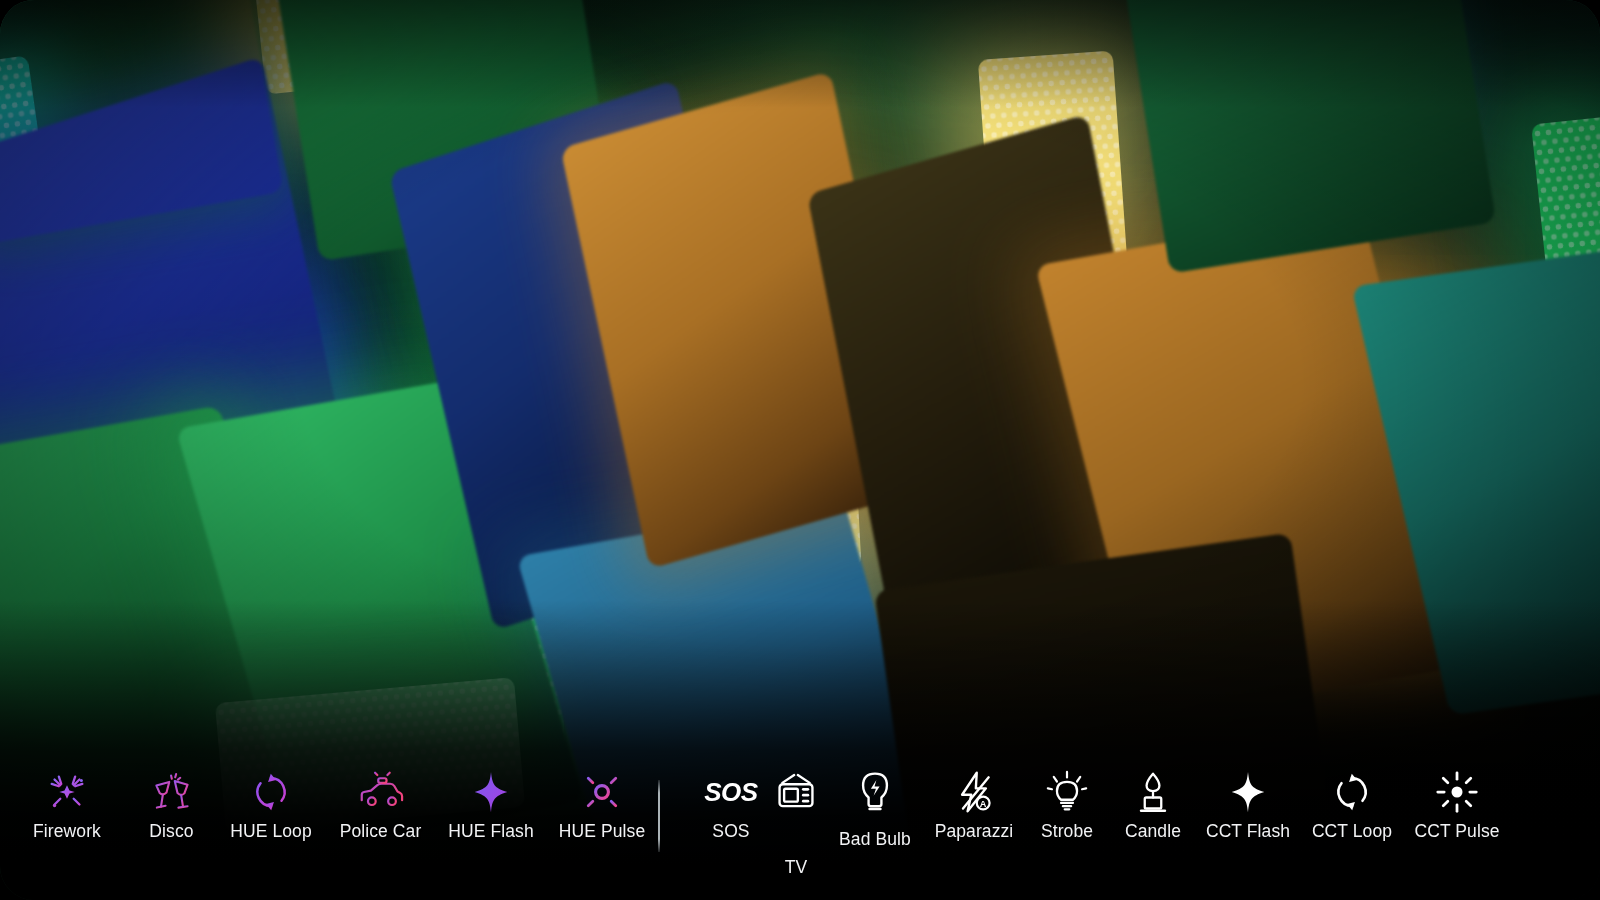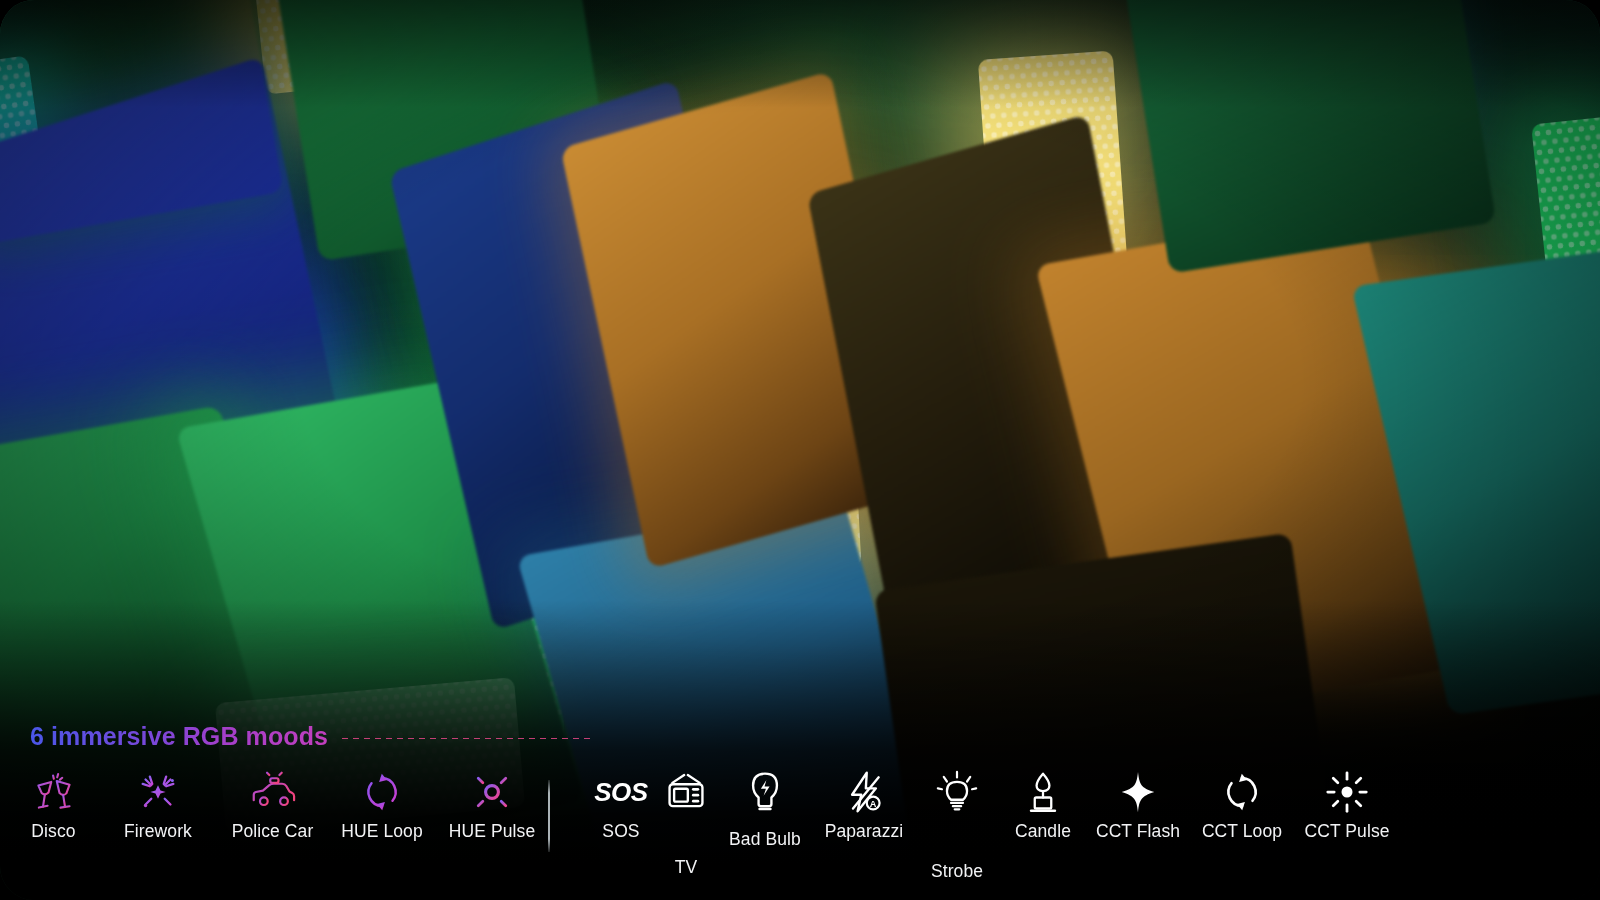--- a/index.html
+++ b/index.html
@@ -237,53 +237,24 @@
                 background:linear-gradient(175deg, #1a1508 0%, #0c0a04 60%, #000 100%);"></div>
 
     <div class="panel hex" style="left:220px; top:690px; width:300px; height:130px; transform:rotate(-5deg);
                 opacity:.42; background-color:#8ad9a4;
                 box-shadow:0 0 70px 26px rgba(110,210,150,.25);"></div>
 
     <div class="vignette"></div>
     <div class="bottom-scrim"></div>
   </div>
 
-  <div class="caption-row">
-    <div class="caption-title">6 immersive RGB moods</div>
-    <div class="caption-dash"></div>
-  </div>
 
   <div class="bars">
 
     <div class="group group-left">
-
-      <div class="item" style="width:91px;">
-        <span class="ico">
-          <svg width="44" height="44" viewBox="0 0 48 48">
-            <defs>
-                <linearGradient id="gD" x1="0" y1="0" x2="1" y2="1">
-              <stop offset="0%" stop-color="#9a57e8"></stop>
-                  <stop offset="100%" stop-color="#e8439a"></stop>
-            </linearGradient>
-              </defs>
-            <g stroke="url(#gD)" stroke-width="2.3" stroke-linecap="round" stroke-linejoin="round" fill="none">
-              <path d="M7 17 L21 13 L18 24.5 Q14 28.5 10.5 25 Z"></path>
-              <path d="M14 27 L12 40"></path>
-                <path d="M7.5 41 L17 39"></path>
-              <path d="M27 12 L41 16 L37.5 25.5 Q34 29 30 25 Z"></path>
-              <path d="M34 27.5 L36 40"></path>
-                <path d="M31 41 L41 39.5"></path>
-              <path d="M23 6 L23.8 9.5"></path>
-                <path d="M28.5 4.5 L27.5 8"></path>
-              <path d="M33 8.5 L30.5 10.5"></path>
-            </g>
-          </svg>
-        </span>
-        <span class="lbl">Disco</span>
-      </div>
 
       <div class="item" style="width:118px;">
         <span class="ico">
           <svg width="46" height="46" viewBox="0 0 48 48">
             <defs>
                 <linearGradient id="gF" x1="0" y1="0" x2="1" y2="1">
               <stop offset="0%" stop-color="#8a63f2"></stop>
                   <stop offset="100%" stop-color="#c646d8"></stop>
             </linearGradient>
               </defs>
@@ -302,20 +273,65 @@
                 <path d="M40 15.5 L32.5 18"></path>
             </g>
             <path d="M24 17 L26.6 22.4 L32 24 L26.6 25.6 L24 31 L21.4 25.6 L16 24 L21.4 22.4 Z" fill="url(#gF)"></path>
             <circle cx="11" cy="38" r="1.8" fill="#b14ad2"></circle>
             <circle cx="39" cy="12" r="1.6" fill="#8a63f2"></circle>
           </svg>
         </span>
         <span class="lbl">Firework</span>
       </div>
 
+      <div class="item" style="width:91px;">
+        <span class="ico">
+          <svg width="44" height="44" viewBox="0 0 48 48">
+            <defs>
+                <linearGradient id="gD" x1="0" y1="0" x2="1" y2="1">
+              <stop offset="0%" stop-color="#9a57e8"></stop>
+                  <stop offset="100%" stop-color="#e8439a"></stop>
+            </linearGradient>
+              </defs>
+            <g stroke="url(#gD)" stroke-width="2.3" stroke-linecap="round" stroke-linejoin="round" fill="none">
+              <path d="M7 17 L21 13 L18 24.5 Q14 28.5 10.5 25 Z"></path>
+              <path d="M14 27 L12 40"></path>
+                <path d="M7.5 41 L17 39"></path>
+              <path d="M27 12 L41 16 L37.5 25.5 Q34 29 30 25 Z"></path>
+              <path d="M34 27.5 L36 40"></path>
+                <path d="M31 41 L41 39.5"></path>
+              <path d="M23 6 L23.8 9.5"></path>
+                <path d="M28.5 4.5 L27.5 8"></path>
+              <path d="M33 8.5 L30.5 10.5"></path>
+            </g>
+          </svg>
+        </span>
+        <span class="lbl">Disco</span>
+      </div>
+
+      <div class="item" style="width:108px;">
+        <span class="ico">
+          <svg width="42" height="42" viewBox="0 0 48 48">
+            <defs>
+                <linearGradient id="gL" x1="0" y1="0" x2="1" y2="1">
+              <stop offset="0%" stop-color="#8f52ef"></stop>
+                  <stop offset="100%" stop-color="#c93fd0"></stop>
+            </linearGradient>
+              </defs>
+            <g stroke="url(#gL)" stroke-width="2.8" stroke-linecap="round" fill="none">
+              <path d="M24 8 A16 16 0 0 1 36 34"></path>
+              <path d="M24 40 A16 16 0 0 1 12 14"></path>
+            </g>
+            <path d="M22 4 L30 9 L22 14 Z" fill="url(#gL)" transform="rotate(18 26 9)"></path>
+            <path d="M26 44 L18 39 L26 34 Z" fill="url(#gL)" transform="rotate(18 22 39)"></path>
+          </svg>
+        </span>
+        <span class="lbl">HUE Loop</span>
+      </div>
+
       <div class="item" style="width:111px;">
         <span class="ico">
           <svg width="52" height="44" viewBox="0 0 56 48">
             <defs>
                 <linearGradient id="gP" x1="0" y1="0" x2="1" y2="0.6">
               <stop offset="0%" stop-color="#a84ad8"></stop>
                   <stop offset="100%" stop-color="#f0437e"></stop>
             </linearGradient>
               </defs>
             <g stroke="url(#gP)" stroke-width="2.4" stroke-linecap="round" stroke-linejoin="round" fill="none">
@@ -329,40 +345,34 @@
               <rect x="25" y="9" width="9" height="5" rx="2"></rect>
               <path d="M24 5.5 L21.5 3"></path>
                 <path d="M29.5 4.5 L29.5 1.5"></path>
                 <path d="M35 5.5 L37.5 3"></path>
             </g>
           </svg>
         </span>
         <span class="lbl">Police Car</span>
       </div>
 
-      <div class="item" style="width:108px;">
-        <span class="ico">
-          <svg width="42" height="42" viewBox="0 0 48 48">
+      <div class="item" style="width:110px;">
+        <span class="ico">
+          <svg width="46" height="46" viewBox="0 0 48 48">
             <defs>
-                <linearGradient id="gL" x1="0" y1="0" x2="1" y2="1">
-              <stop offset="0%" stop-color="#8f52ef"></stop>
-                  <stop offset="100%" stop-color="#c93fd0"></stop>
+                <linearGradient id="gH" x1="0" y1="0" x2="1" y2="1">
+              <stop offset="0%" stop-color="#7b5cf0"></stop>
+                  <stop offset="100%" stop-color="#a73fe0"></stop>
             </linearGradient>
               </defs>
-            <g stroke="url(#gL)" stroke-width="2.8" stroke-linecap="round" fill="none">
-              <path d="M24 8 A16 16 0 0 1 36 34"></path>
-              <path d="M24 40 A16 16 0 0 1 12 14"></path>
-            </g>
-            <path d="M22 4 L30 9 L22 14 Z" fill="url(#gL)" transform="rotate(18 26 9)"></path>
-            <path d="M26 44 L18 39 L26 34 Z" fill="url(#gL)" transform="rotate(18 22 39)"></path>
-          </svg>
-        </span>
-        <span class="lbl">HUE Loop</span>
-      </div>
-
+            <path d="M24 3 C25.4 16 27.2 19.6 41 24 C27.2 28.4 25.4 32 24 45 C22.6 32 20.8 28.4 7 24 C20.8 19.6 22.6 16 24 3 Z" fill="url(#gH)"></path>
+          </svg>
+        </span>
+        <span class="lbl">HUE Flash</span>
+      </div>
 
       <div class="item" style="width:112px;text-decoration:underline;">
         <span class="ico">
           <svg width="44" height="44" viewBox="0 0 48 48">
             <defs>
                 <linearGradient id="gU" x1="0" y1="0" x2="1" y2="1">
               <stop offset="0%" stop-color="#8a5cf0"></stop>
                   <stop offset="100%" stop-color="#ef4591"></stop>
             </linearGradient>
               </defs>
@@ -428,21 +438,21 @@
           <svg width="44" height="44" viewBox="0 0 48 48">
             <path d="M27 3 L11 27 L21 27 L17 45 L37 20 L26 20 Z" fill="none" stroke="#fff" stroke-width="2.6" stroke-linejoin="round"></path>
             <path d="M40 8 L12 42" stroke="#fff" stroke-width="2.6" stroke-linecap="round"></path>
             <circle cx="34" cy="36" r="7" fill="none" stroke="#fff" stroke-width="2.4"></circle>
             <text x="34" y="40" font-size="10" fill="#fff" text-anchor="middle" font-family="Liberation Sans, sans-serif" font-weight="bold">A</text>
           </svg>
         </span>
         <span class="lbl">Paparazzi</span>
       </div>
 
-      <div class="item" style="width:86px;gap:40px;">
+      <div class="item" style="width:86px;">
         <span class="ico">
           <svg width="42" height="44" viewBox="0 0 46 48" fill="none" stroke="#fff" stroke-width="2.5" stroke-linecap="round" stroke-linejoin="round">
             <path d="M23 13 Q34 13 34 23 Q34 29 29.5 32.5 L16.5 32.5 Q12 29 12 23 Q12 13 23 13 Z"></path>
             <path d="M16.5 36 L29.5 36"></path>
               <path d="M18.5 39.5 L27.5 39.5"></path>
               <path d="M20.5 43 L25.5 43"></path>
             <g stroke-width="2.4">
               <path d="M23 2 L23 8"></path>
               <path d="M8.5 7.5 L12 12.5"></path>
               <path d="M37.5 7.5 L34 12.5"></path>

